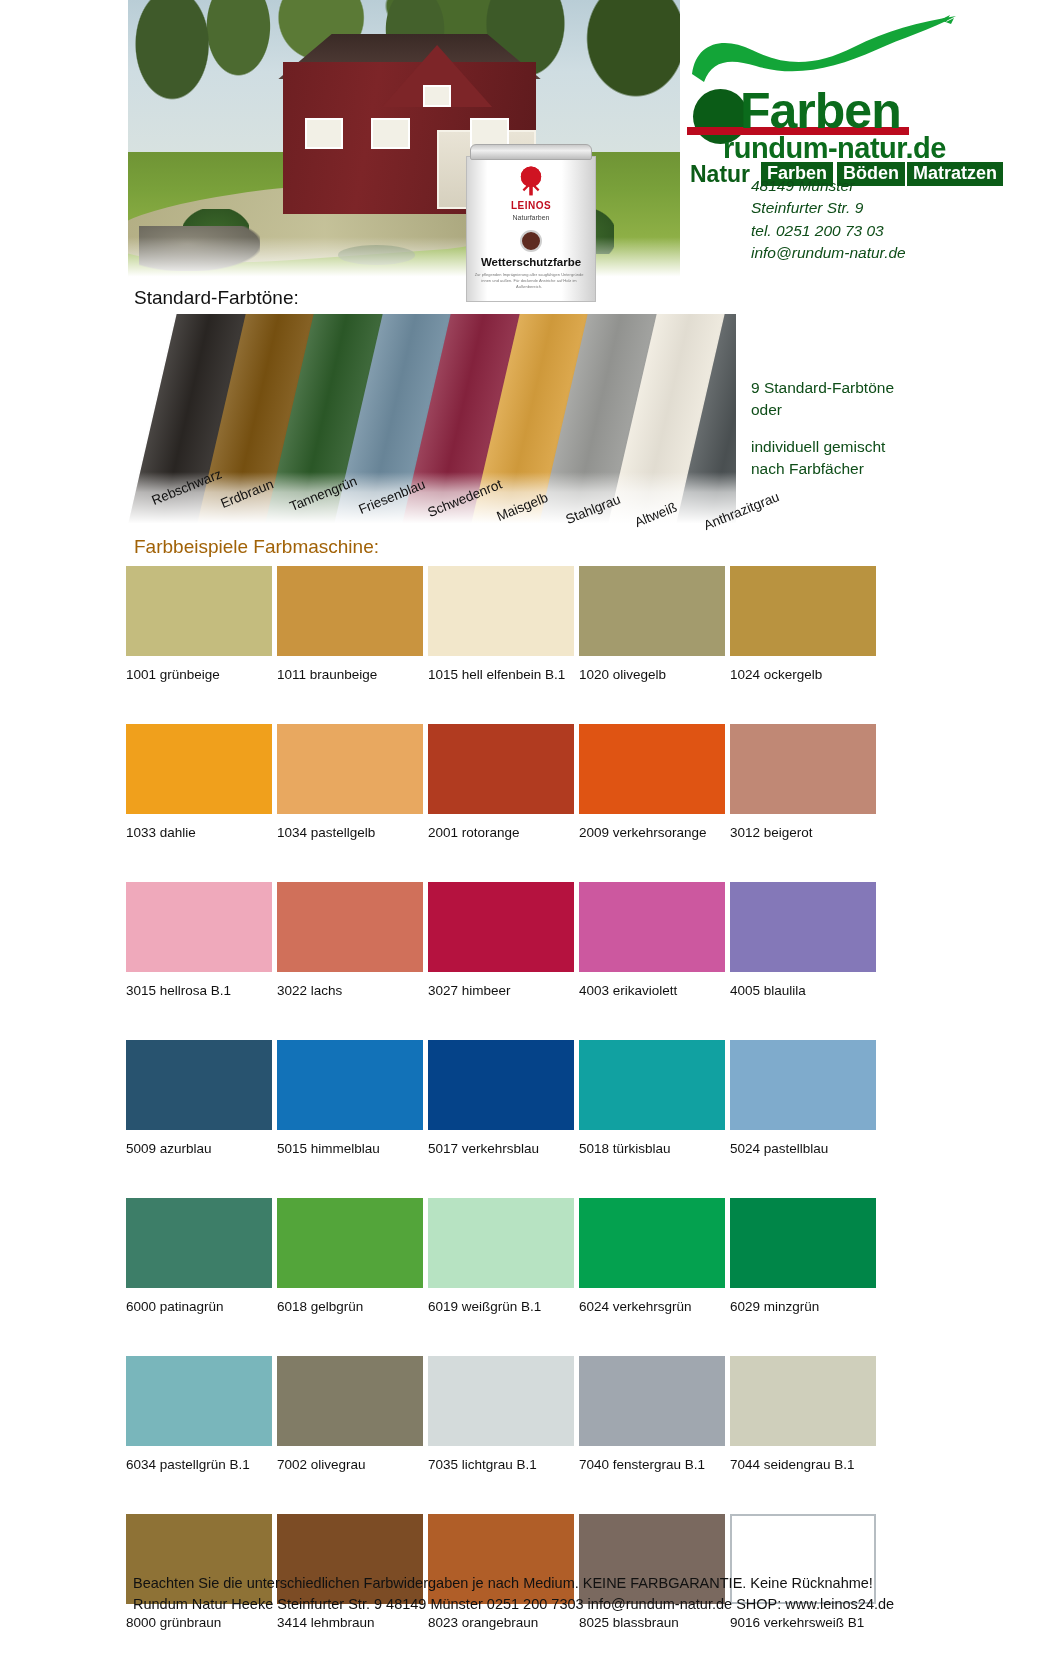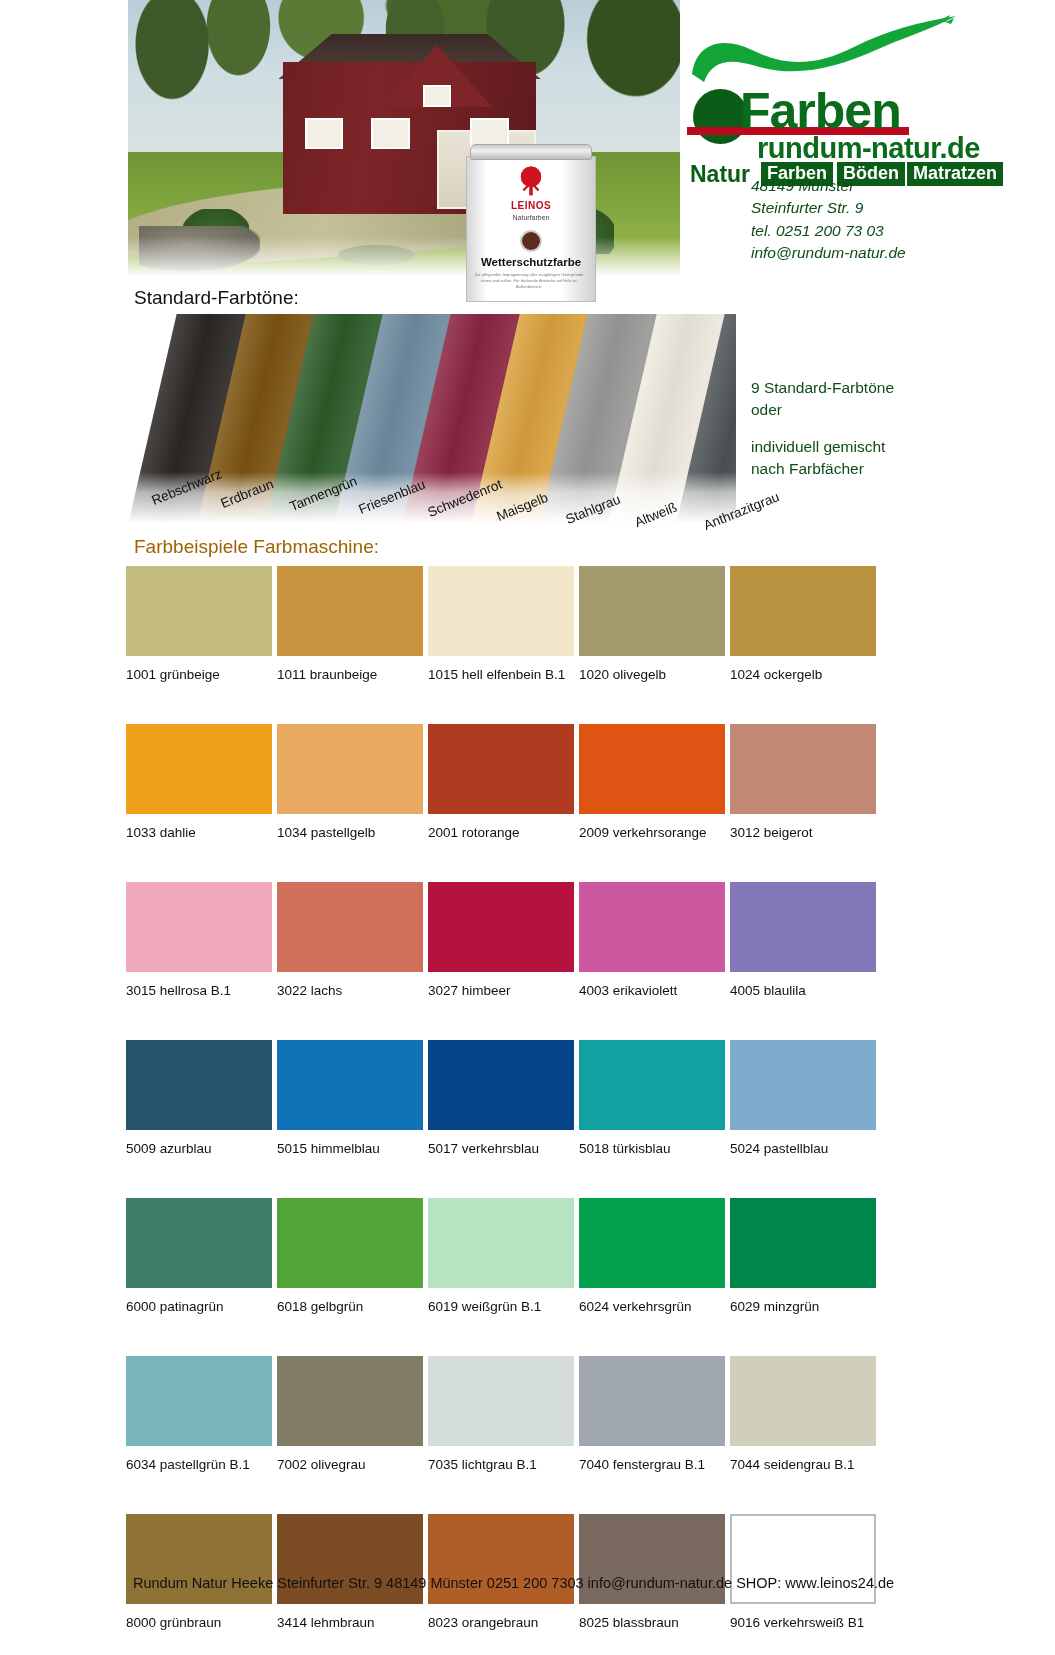--- a/index.html
+++ b/index.html
@@ -159,21 +159,21 @@
     position:absolute; left:50px; top:72px;
     font-size:50px; font-weight:bold; color:#0b6b1c;
     letter-spacing:-1px; line-height:1;
   }
   #logo-redline {
     position:absolute; left:-3px; top:113px; width:222px; height:8px;
     background:#bb0a1e;
   }
   #logo-domain {
     position:absolute; left:33px; top:118px;
-    font-size:29px; font-weight:bold; color:#0b6b1c; letter-spacing:-.5px;margin-left:34px;
+    font-size:29px; font-weight:bold; color:#0b6b1c; letter-spacing:-.5px;
   }
   #logo-natur {
     position:absolute; left:0px; top:147px;
     font-size:23px; font-weight:bold; color:#0b5c17;
   }
   .logo-chip {
     position:absolute; top:147px;
     background:#0b5c17; color:#ffffff;
     font-size:18px; font-weight:bold;
     padding:2px 6px 3px 6px;
@@ -537,16 +537,17 @@
           <div class="cell-label">8025 blassbraun</div>
         </div>
         <div class="cell">
           <div class="swatch outlined" style="background: rgb(255, 255, 255);"></div>
           <div class="cell-label">9016 verkehrsweiß B1</div>
         </div>
       </div>
     </div>
 
   <div id="footer">
+    <div>Beachten Sie die unterschiedlichen Farbwidergaben je nach Medium. KEINE FARBGARANTIE. Keine Rücknahme!</div>
     <div>Rundum Natur Heeke  Steinfurter Str. 9  48149 Münster  0251 200 7303  info@rundum-natur.de SHOP: www.leinos24.de</div>
   </div>
 
 </div>
 
 </body></html>

